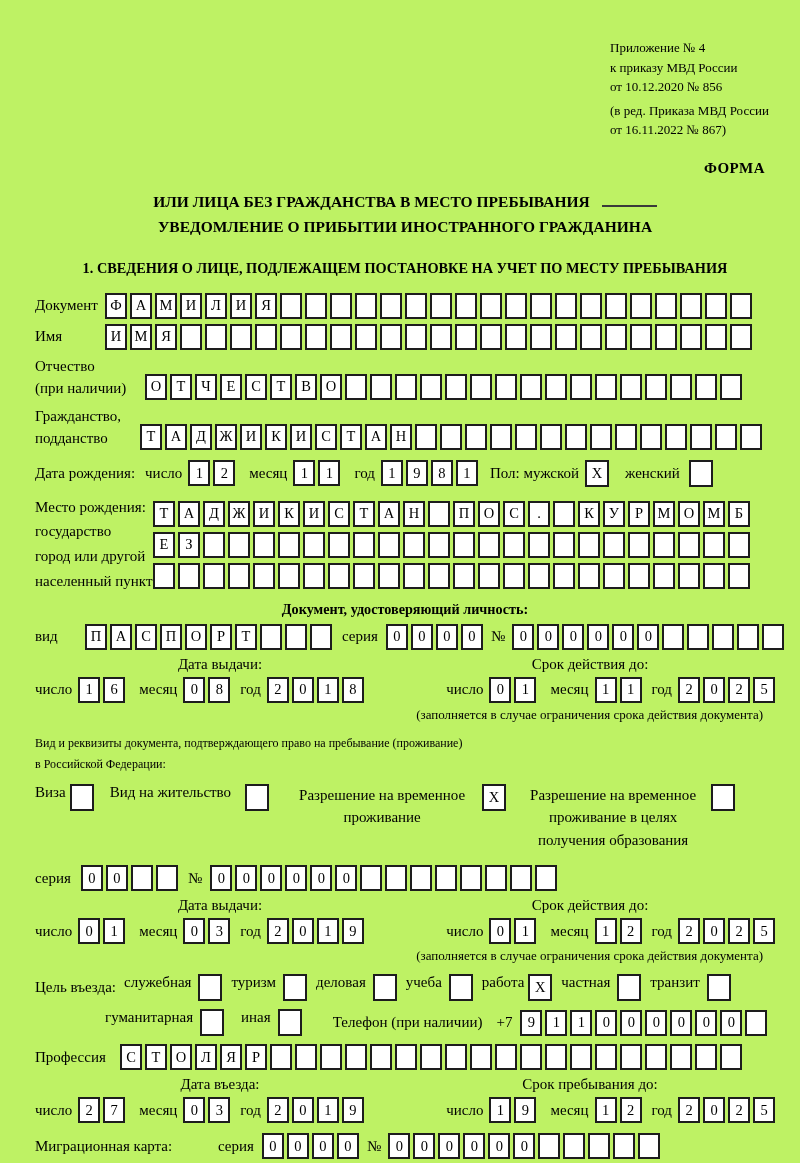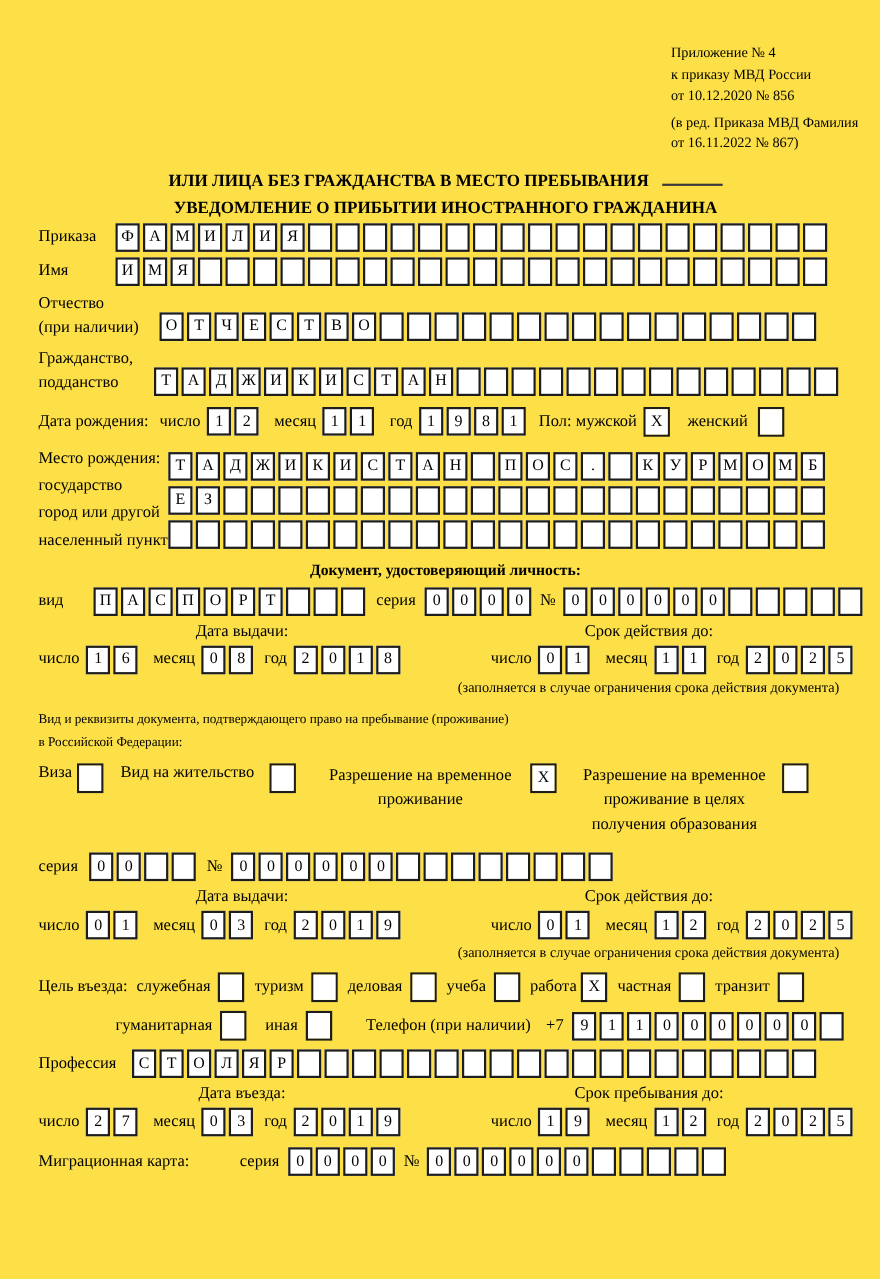--- a/index.html
+++ b/index.html
@@ -1,18 +1,18 @@
 <!DOCTYPE html>
 <html><head>
 <meta charset="utf-8">
 <style>
   * { box-sizing: border-box; }
   html,body { margin:0; padding:0; background:#e8e8e8; }
   body { font-family:"Liberation Serif","DejaVu Serif",serif; color:#000; }
-  .page { width:800px; height:1163px; background:#fde047; margin:0 auto; padding:38px 25px 0 35px; overflow:hidden; position:relative; }
+  .page { width:800px; height:1163px; background:#bef264; margin:0 auto; padding:38px 25px 0 35px; overflow:hidden; position:relative; }
 
   .annex { margin-left:575px; font-size:13px; line-height:1.5; white-space:nowrap; }
   .annex-note { margin-top:4px; }
   .forma { text-align:right; font-weight:700; font-size:15px; margin:20px 10px 0 0; letter-spacing:.5px; }
 
   .title { text-align:center; font-weight:700; font-size:15.5px; line-height:1.65; margin-top:12px; }
   .blank-line { display:inline-block; width:55px; border-bottom:2.5px solid #3a3a3a; height:10px; margin-left:12px; }
 
   .sec1 { text-align:center; font-weight:700; font-size:14.3px; margin:20px 0 16px; }
 
@@ -39,47 +39,49 @@
   .dcol1 { width:420px; display:flex; align-items:center; }
   .dcol2 { display:flex; align-items:center; }
   .note-r { text-align:right; font-size:13px; margin:4px 12px 10px 0; }
 
   .intro { font-size:12px; line-height:1.8; margin-top:4px; }
 
   .opts { display:flex; align-items:flex-start; margin:8px 0 14px; font-size:15px; }
   .opt { display:flex; align-items:flex-start; }
   .opt-text.center { text-align:center; line-height:1.5; }
 
-  .opt-inline { display:inline-flex; align-items:center; margin-right:9px; }
+  .opt-inline { display:inline-flex; align-items:flex-start; margin-right:9px; }
   .opt-inline .cbox { margin-left:7px; }
   .bp-lab { width:118px; line-height:1.65; flex-shrink:0; }
   .rowstack .cells { margin-bottom:5px; }
 </style>
 </head>
 <body>
 
 <div class="page">
 
   <div class="annex">
     <div>Приложение № 4</div>
     <div>к приказу МВД России</div>
     <div>от 10.12.2020 № 856</div>
-    <div class="annex-note">(в ред. Приказа МВД Фамилия</div>
+    <div class="annex-note">(в ред. Приказа МВД России</div>
     <div>от 16.11.2022 № 867)</div>
   </div>
 
+  <div class="forma">ФОРМА</div>
 
   <div class="title">
     <div><span>ИЛИ ЛИЦА БЕЗ ГРАЖДАНСТВА В МЕСТО ПРЕБЫВАНИЯ</span><span class="blank-line"></span></div>
     <div>УВЕДОМЛЕНИЕ О ПРИБЫТИИ ИНОСТРАННОГО ГРАЖДАНИНА</div>
   </div>
 
+  <div class="sec1">1. СВЕДЕНИЯ О ЛИЦЕ, ПОДЛЕЖАЩЕМ ПОСТАНОВКЕ НА УЧЕТ ПО МЕСТУ ПРЕБЫВАНИЯ</div>
 
   <div class="frow">
-    <span class="lab" style="width:70px">Приказа</span>
+    <span class="lab" style="width:70px">Документ</span>
     <span class="cells">
         <span class="cell">Ф</span>
         <span class="cell">А</span>
         <span class="cell">М</span>
         <span class="cell">И</span>
         <span class="cell">Л</span>
         <span class="cell">И</span>
         <span class="cell">Я</span>
         <span class="cell"></span>
         <span class="cell"></span>

